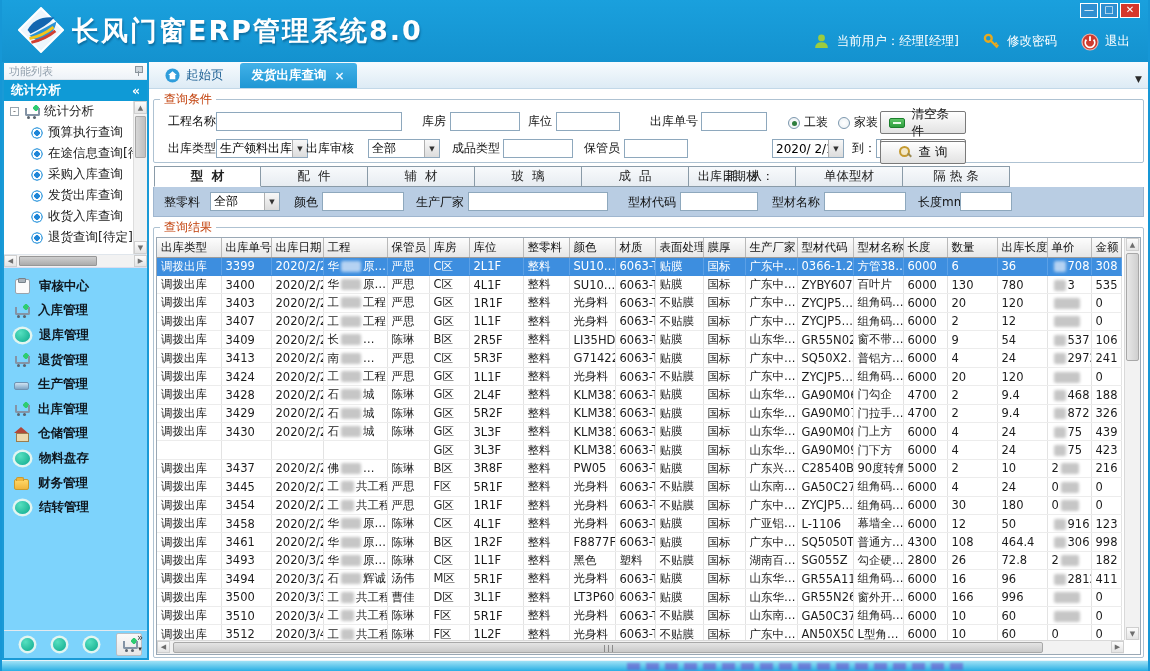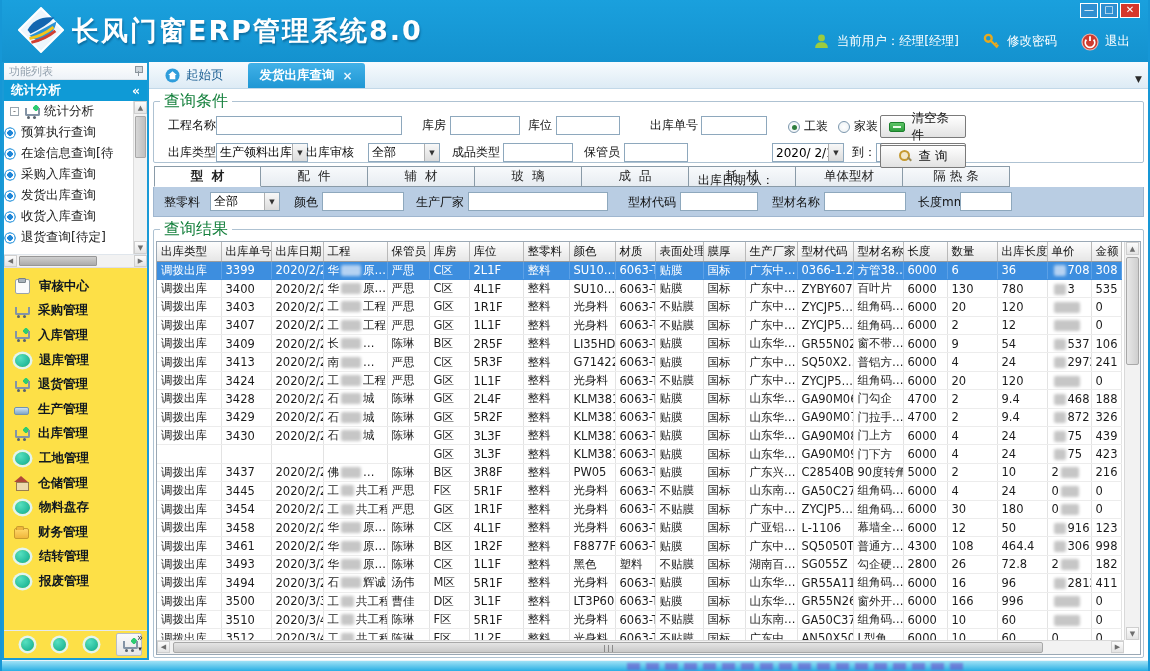--- a/index.html
+++ b/index.html
@@ -11,31 +11,31 @@
   .apptitle{position:absolute;left:70px;top:13px;font-size:27px;font-weight:bold;color:#fff;letter-spacing:2px;text-shadow:1px 2px 2px rgba(0,60,100,.45);}
   .winbtns{position:absolute;right:8px;top:3px;display:flex;gap:2px;}
   .wbtn{width:18px;height:15px;border:1px solid #fff;background:#2f8fd0;color:#fff;font-size:10px;line-height:12px;text-align:center;cursor:default;}
   .wbtn.close{background:#d6372b;width:20px;font-weight:bold;}
   .userbar{position:absolute;right:18px;top:33px;display:flex;align-items:center;gap:7px;color:#fff;font-size:12.5px;}
   .userbar .gap{width:10px;}
   .uico{width:17px;height:17px;display:inline-block;}
   
   .body-row{display:flex;height:598px;}
   
-  .sidebar{width:147px;background:#fde047;border:2px solid #1a9ad6;border-top-width:1px;display:flex;flex-direction:column;}
+  .sidebar{width:147px;background:#7dd3fc;border:2px solid #1a9ad6;border-top-width:1px;display:flex;flex-direction:column;}
   .func-title{height:17px;background:linear-gradient(#fdfdfd,#eef3f8);border-bottom:1px solid #dde4ea;color:#93a1ae;font-size:11px;padding:1px 5px;display:flex;align-items:center;justify-content:space-between;}
   .pin{width:8px;height:10px;position:relative;}
   .pin::before{content:"";position:absolute;left:1px;top:0;width:6px;height:5px;background:#cfd6dc;border:1px solid #8a949c;}
   .pin::after{content:"";position:absolute;left:3.5px;top:5px;width:1.5px;height:5px;background:#8a949c;}
   .sec-head{height:21px;background:#0f9ad6;color:#fff;font-size:12.5px;font-weight:bold;display:flex;align-items:center;justify-content:space-between;padding:0 7px;}
   .treebox{position:relative;height:154px;border-bottom:1px solid #e0e6ec;overflow:hidden;background:#fff;}
   .treeinner{position:absolute;left:0;top:0;right:14px;bottom:0;overflow:hidden;}
   .tree-root,.tree-item{height:21px;display:flex;align-items:center;gap:5px;font-size:12.5px;color:#222;white-space:nowrap;}
   .tree-root{padding-left:6px;}
-  .tree-item{}
+  .tree-item{padding-left:27px;}
   .expander{width:9px;height:9px;border:1px solid #9aa5ae;background:#fff;color:#555;font-size:8px;line-height:7px;text-align:center;}
   .t-ico{width:12px;height:12px;border-radius:50%;flex:0 0 12px;background:radial-gradient(circle,#1f86d8 0 2.6px,#ffffff 3px 4.4px,#54a9e2 4.6px 5.6px,#cfe9fa 5.8px);}
   .vscroll{position:absolute;top:0;right:0;bottom:0;width:14px;background:#f2f2f2;border-left:1px solid #ddd;}
   .sbtn{position:absolute;left:0;width:13px;height:13px;background:linear-gradient(#fcfcfc,#e4e4e4);border:1px solid #cfcfcf;color:#6e6e6e;font-size:7px;text-align:center;line-height:12px;}
   .sthumb{position:absolute;left:1px;width:11px;background:linear-gradient(90deg,#d7d7d7,#bfbfbf);border:1px solid #a8a8a8;border-radius:1px;}
   .tree-hscroll{position:relative;height:13px;background:#f2f2f2;border-bottom:1px solid #dde;}
   .hbtn{position:absolute;top:0;width:13px;height:12px;background:linear-gradient(#fcfcfc,#e4e4e4);border:1px solid #cfcfcf;color:#6e6e6e;font-size:7px;text-align:center;line-height:11px;}
   .hthumb{position:absolute;top:1px;height:10px;background:linear-gradient(#cfcfcf,#ababab);border:1px solid #979797;border-radius:1px;}
   .menu{flex:1;padding-top:6px;}
   .menu-item{height:24.6px;display:flex;align-items:center;gap:9px;padding-left:10px;font-size:12.5px;font-weight:bold;color:#101820;cursor:default;}
@@ -60,21 +60,21 @@
   
   .main{flex:1;display:flex;flex-direction:column;background:#fff;overflow:hidden;}
   .tabbar{position:relative;height:27px;background:linear-gradient(#f7fbfe,#ddebf5);border-bottom:1px solid #c2d8e8;display:flex;align-items:flex-end;padding-left:4px;}
   .tab{height:25px;display:flex;align-items:center;gap:6px;padding:0 12px;font-size:12.5px;color:#1b5e92;border-radius:3px 3px 0 0;cursor:default;}
   .tab.active{background:linear-gradient(#41b1e8,#1f97d4);color:#fff;font-weight:bold;}
   .tab-close{font-size:12px;color:#eaf6ff;margin-left:2px;}
   .tab-home{width:15px;height:15px;display:inline-block;}
   .tab-ovf{position:absolute;right:6px;bottom:4px;font-size:9px;color:#2b2b2b;}
   .content{flex:1;position:relative;padding:2px 4px;display:flex;flex-direction:column;}
   fieldset{border:1px solid #aec2d2;border-radius:2px;margin:0;padding:0;}
-  legend{font-size:16px;color:#15803d;padding:0 4px;margin-left:6px;}
+  legend{font-size:12px;color:#c2410c;padding:0 4px;margin-left:6px;}
   .qc{position:relative;height:72px;}
   .fl{position:absolute;font-size:12px;color:#111;height:19px;line-height:19px;white-space:nowrap;}
   .tin{position:absolute;height:19px;border:1px solid #8ea8bd;background:#fff;font-size:12px;padding:0 3px;font-family:inherit;}
   .selbox{position:absolute;height:19px;border:1px solid #8ea8bd;background:#fff;display:flex;align-items:center;font-size:12px;justify-content:flex-end;}
   .selbox .val{flex:1;padding:0 3px;white-space:nowrap;overflow:hidden;}
   .selbox .arrow{width:15px;height:17px;background:linear-gradient(#f8f8f8,#dcdcdc);border-left:1px solid #b0b0b0;font-size:7px;color:#333;display:flex;align-items:center;justify-content:center;}
   .radio{position:absolute;display:flex;align-items:center;gap:4px;font-size:12px;color:#111;}
   .rdot{width:12px;height:12px;border:1px solid #7c97ad;border-radius:50%;background:radial-gradient(#fff,#e9eff3);position:relative;}
   .rdot.on::after{content:"";position:absolute;left:3px;top:3px;width:5px;height:5px;border-radius:50%;background:#2f7e3e;}
   .btn{position:absolute;height:23px;border:1px solid #7a7a7a;border-radius:2px;background:linear-gradient(#ffffff,#e2e2e2);font-size:12.5px;color:#111;display:flex;align-items:center;justify-content:center;gap:7px;padding:0 8px;}
@@ -211,85 +211,73 @@
         <div class="hbtn" style="left:0;">◀</div>
         <div class="hthumb" style="left:15px;width:78px;"></div>
         <div class="hbtn" style="right:0;">▶</div>
       </div>
       <div class="menu" id="menu">
           <div class="menu-item">
             <span class="mi mi-clip light"></span>
             <span class="menu-label">审核中心</span>
           </div>
           <div class="menu-item">
-            <span class="mi mi-cart"></span>
-            <span class="menu-label">采购管理</span>
-          </div>
-          <div class="menu-item">
             <span class="mi mi-cart green"></span>
             <span class="menu-label">入库管理</span>
           </div>
           <div class="menu-item">
             <span class="mi mi-dot"></span>
             <span class="menu-label">退库管理</span>
           </div>
           <div class="menu-item">
             <span class="mi mi-cart green"></span>
             <span class="menu-label">退货管理</span>
           </div>
           <div class="menu-item">
             <span class="mi mi-machine"></span>
             <span class="menu-label">生产管理</span>
           </div>
           <div class="menu-item">
             <span class="mi mi-cart green"></span>
             <span class="menu-label">出库管理</span>
           </div>
           <div class="menu-item">
-            <span class="mi mi-dot"></span>
-            <span class="menu-label">工地管理</span>
-          </div>
-          <div class="menu-item">
             <span class="mi mi-home"></span>
             <span class="menu-label">仓储管理</span>
           </div>
           <div class="menu-item">
             <span class="mi mi-dot"></span>
             <span class="menu-label">物料盘存</span>
           </div>
           <div class="menu-item">
             <span class="mi mi-folder"></span>
             <span class="menu-label">财务管理</span>
           </div>
           <div class="menu-item">
             <span class="mi mi-dot"></span>
             <span class="menu-label">结转管理</span>
-          </div>
-          <div class="menu-item">
-            <span class="mi mi-dot"></span>
-            <span class="menu-label">报废管理</span>
           </div>
         </div>
       <div class="side-bottom">
         <span class="mi-dot"></span>
         <span class="mi-dot"></span>
         <span class="mi-dot"></span>
         <span class="qbtn">
             <span class="mi mi-cart green"></span>
           </span>
         <span class="ovf">
           <span>»</span><br>
           <span style="font-size:7px;">▾</span>
         </span>
       </div>
     </div>
 
     <div class="main">
       <div class="tabbar">
-        <div id="tabs" style="display:flex;align-items:flex-end;gap:12px;">
+        <div id="tabs" style="display:flex;align-items:flex-end;gap:4px;">
             <div class="tab">
               <span class="tab-home"><svg viewBox="0 0 16 16" width="15" height="15">
                   <circle cx="8" cy="8" r="7.5" fill="#2f9ddb"></circle>
                   <path d="M8 3.5 L12.5 7.5 L11 7.5 L11 12 L5 12 L5 7.5 L3.5 7.5 Z" fill="#fff"></path>
                 </svg></span>
               <span class="tab-label">起始页</span>
             </div>
             <div class="tab active">
               <span class="tab-label">发货出库查询</span>
               <span class="tab-close">×</span>

